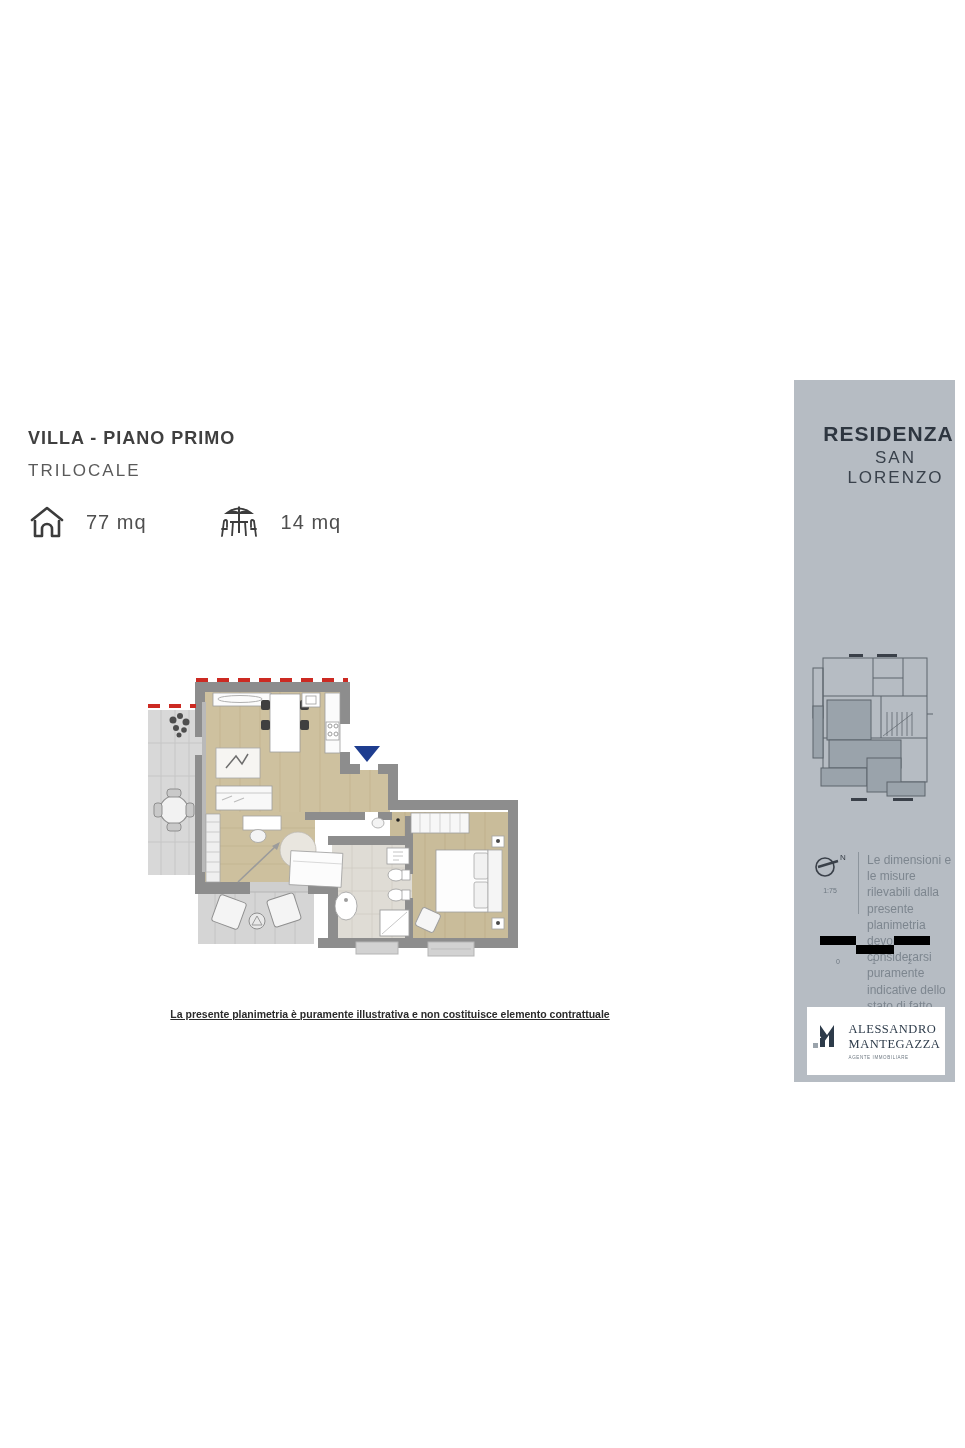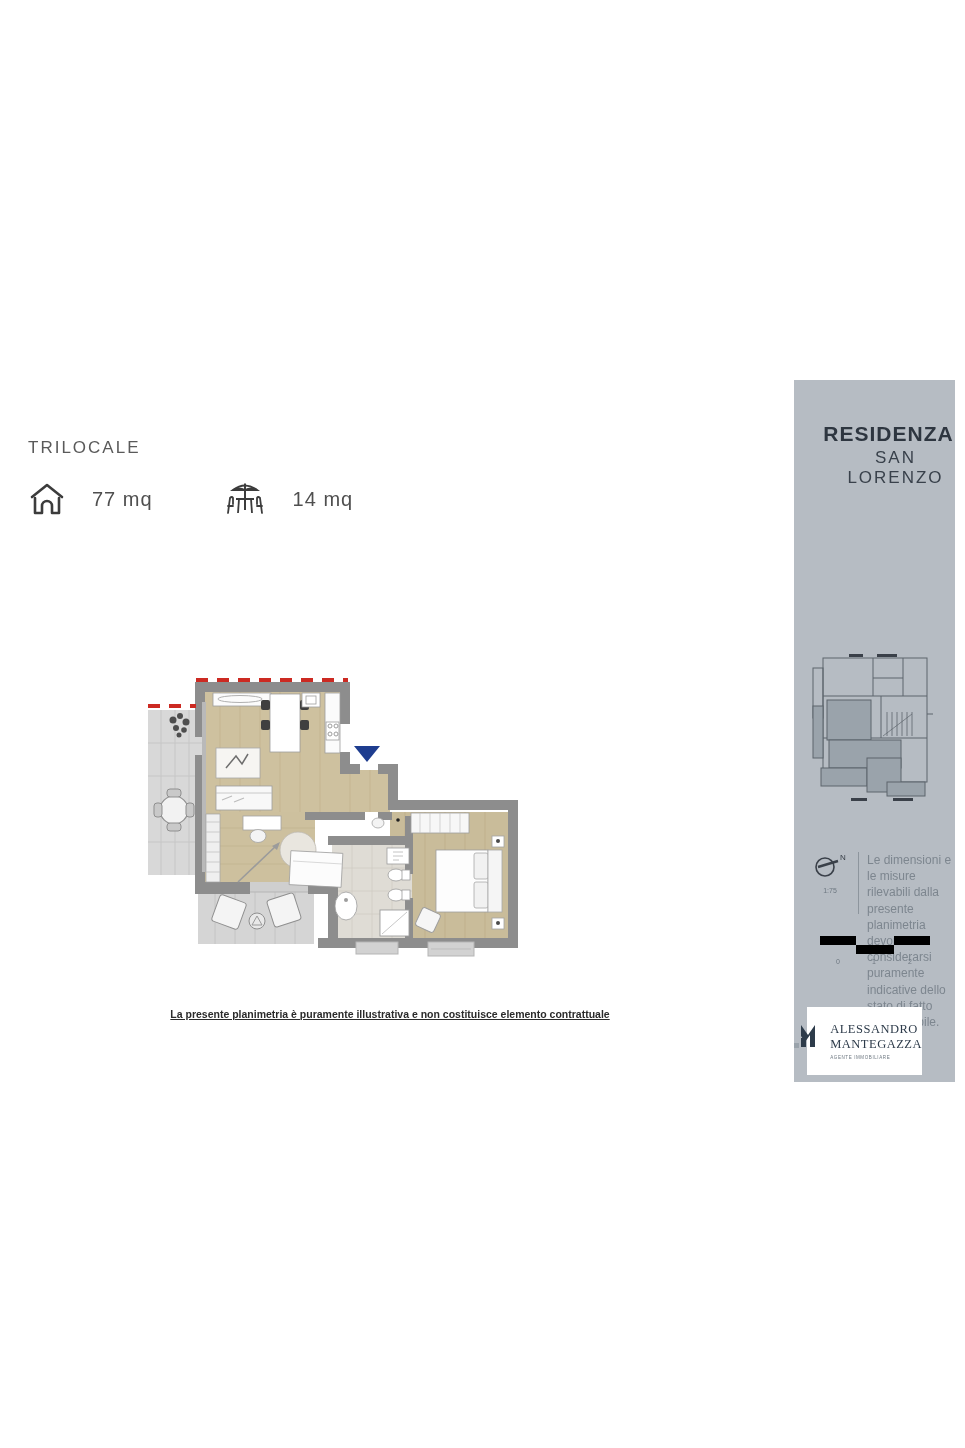--- a/index.html
+++ b/index.html
@@ -3,23 +3,23 @@
 <meta charset="utf-8">
 <style>
   html,body{margin:0;padding:0;background:#ffffff;}
   body{font-family:"Liberation Sans", sans-serif;}
   .page{position:relative;width:965px;height:1448px;background:#ffffff;overflow:hidden;}
 
   
   .header{position:absolute;left:28px;top:414px;}
   .unit-title{font-size:40px;font-weight:800;color:#3b3b3b;letter-spacing:1px;line-height:1;}
   .unit-sub{margin-top:14px;font-size:18px;font-weight:700;color:#3f3f3f;letter-spacing:1px;}
-  .unit-type{margin-top:24px;font-size:17px;font-weight:400;color:#5a5a5a;letter-spacing:2px;}
+  .unit-type{margin-top:12px;font-size:17px;font-weight:400;color:#5a5a5a;letter-spacing:2px;}
   .area-row{margin-top:22px;display:flex;align-items:center;gap:12px;}
-  .area-item{display:flex;align-items:center;gap:26px;justify-content:center;}
+  .area-item{display:flex;align-items:center;gap:20px;justify-content:center;}
   .area-item + .area-item{margin-left:58px;}
   .area-value{font-size:20px;color:#4f4f4f;letter-spacing:1px;}
   .aicon{display:block;}
 
   
   .plan-disclaimer{position:absolute;left:150px;top:1008px;width:480px;text-align:center;
     font-size:10.5px;font-weight:700;color:#2b2b2b;text-decoration:underline;}
 
   
   .floorplan{position:absolute;left:140px;top:660px;}
@@ -31,32 +31,33 @@
   .res-sub{font-size:17px;font-weight:400;color:#39414b;letter-spacing:2px;margin-top:2px;padding-left:42px;}
   .keyplan{position:absolute;left:17px;top:268px;}
   .north-row{position:absolute;left:14px;top:472px;display:flex;align-items:flex-start;}
   .north-box{width:44px;text-align:center;}
   .north-scale{font-size:7px;color:#6d7780;margin-top:3px;}
   .nr-divider{width:1px;height:62px;background:#8d959d;margin:0 8px 0 6px;}
   .side-note{width:88px;font-size:12px;line-height:1.35;color:#7d868f;}
   .scalebar{position:absolute;left:26px;top:552px;width:110px;height:26px;}
   .scale-labels{position:absolute;left:26px;top:578px;width:110px;display:flex;}
   .scale-labels span{width:36px;text-align:center;font-size:7px;color:#6d7780;}
-  .logo-box{position:absolute;left:13px;top:627px;width:115px;height:68px;background:#ffffff;
-    display:flex;align-items:center;justify-content:flex-end;gap:7px;}
+  .logo-box{position:absolute;left:13px;top:627px;width:138px;height:68px;background:#ffffff;
+    display:flex;align-items:center;justify-content:center;gap:7px;}
   .logo-text{display:flex;flex-direction:column;}
   .logo-line{font-family:"Liberation Serif", serif;font-size:12.5px;color:#2d3b4a;letter-spacing:0.5px;line-height:1.15;}
   .logo-tag{font-size:4.5px;color:#6d7780;letter-spacing:0.6px;margin-top:3px;border-top:1px solid transparent;}
 </style>
 </head>
 <body>
 
 <div class="page">
 
   <div class="header">
+    <div class="unit-sub">VILLA - PIANO PRIMO</div>
     <div class="unit-type">TRILOCALE</div>
     <div class="area-row">
       <div class="area-item">
         <span>
           <svg class="aicon" width="38" height="36" viewBox="0 0 38 36">
             <path d="M4 16 L19 4 L34 16" fill="none" stroke="#3c3c3c" stroke-width="2.6" stroke-linecap="round" stroke-linejoin="round"></path>
             <path d="M7 17 L7 32 L14 32 L14 25 a5 5 0 0 1 10 0 L24 32 L31 32 L31 17" fill="none" stroke="#3c3c3c" stroke-width="2.6" stroke-linecap="round" stroke-linejoin="round"></path>
           </svg>
         </span>
         <span class="area-value">77 mq</span>

